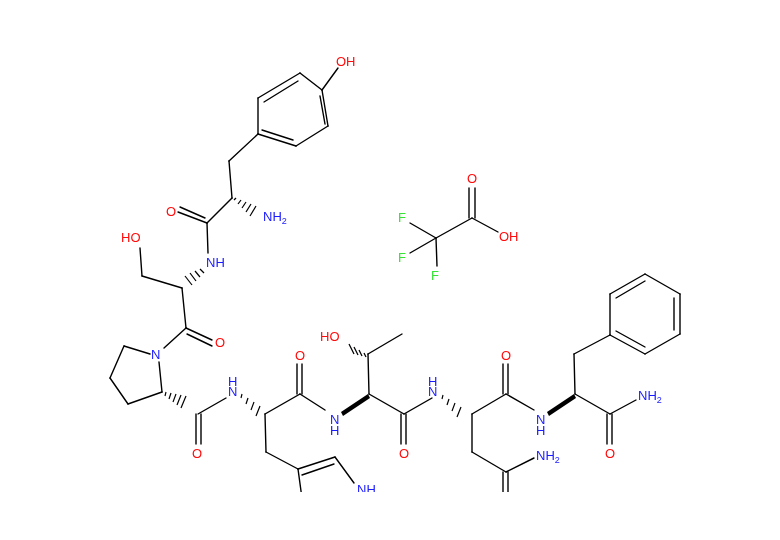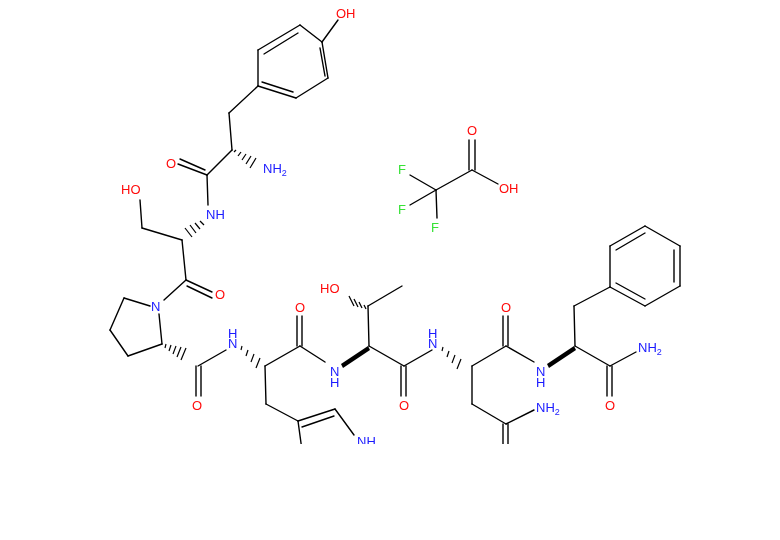--- a/index.html
+++ b/index.html
@@ -1,16 +1,16 @@
 <!DOCTYPE html>
 <html><head>
 <meta charset="utf-8">
 <style>
   html, body { margin: 0; padding: 0; background: #ffffff; }
-  #canvas { position: relative; width: 780px; height: 444px; background: #ffffff; overflow: hidden; }
+  #canvas { position: relative; width: 780px; height: 444px; background: #ffffff; overflow: hidden; margin-top: 48px; }
   svg { position: absolute; left: 0; top: 0; }
   .bond { stroke: #000000; stroke-width: 1.4; fill: none; stroke-linecap: round; }
   .atom { font-family: "Liberation Sans", sans-serif; font-size: 13px; }
   .sub { font-size: 9px; }
   .wedge { fill: #000000; }
   .hash { stroke: #000000; stroke-width: 1.2; }
 </style>
 </head>
 <body>
 

